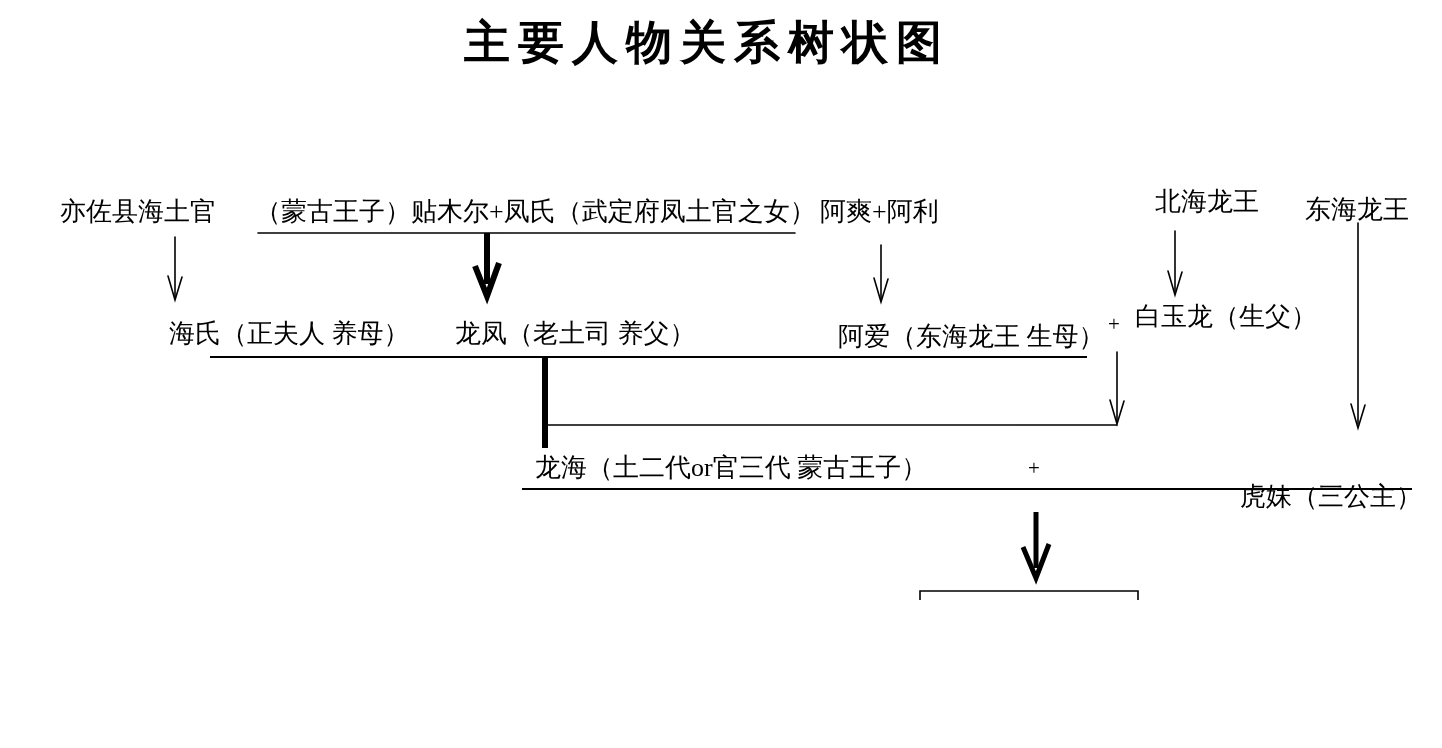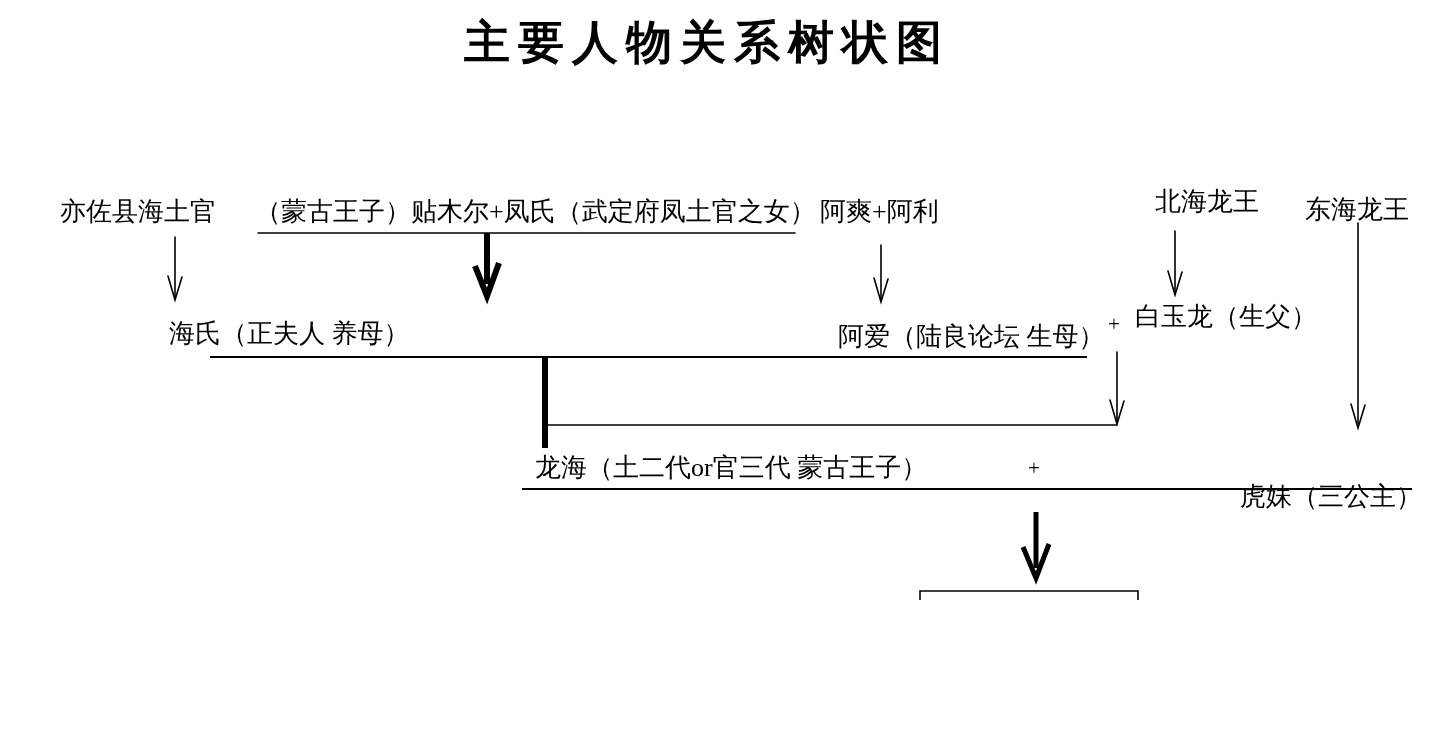--- a/index.html
+++ b/index.html
@@ -135,21 +135,22 @@
     </g>
   </svg>
 
   <div class="label" style="left:60px;  top:196px;">亦佐县海土官</div>
   <div class="label" style="left:255px; top:196px;">（蒙古王子）贴木尔+凤氏（武定府凤土官之女）</div>
   <div class="label" style="left:820px; top:196px;">阿爽+阿利</div>
   <div class="label" style="left:1128px;top:186px;margin-left:27px;">北海龙王</div>
   <div class="label" style="left:1305px;top:194px;">东海龙王</div>
 
   <div class="label" style="left:169px; top:318px;">海氏（正夫人 养母）</div>
-  <div class="label" style="left:838px; top:321px;">阿爱（陆良论坛 生母）</div>
+  <div class="label" style="left:455px; top:318px;">龙凤（老土司 养父）</div>
+  <div class="label" style="left:838px; top:321px;">阿爱（东海龙王 生母）</div>
   <div class="plus" style="left:1108px;top:312px;">+</div>
   <div class="label" style="left:1135px;top:301px;">白玉龙（生父）</div>
 
   <div class="label" style="left:535px; top:452px;">龙海（土二代or官三代 蒙古王子）</div>
   <div class="plus" style="left:1028px;top:456px;">+</div>
   <div class="label" style="left:1240px;top:452px;margin-top:29px;">虎妹（三公主）</div>
 
 
   <div class="watermark">陆良论坛</div>
 

